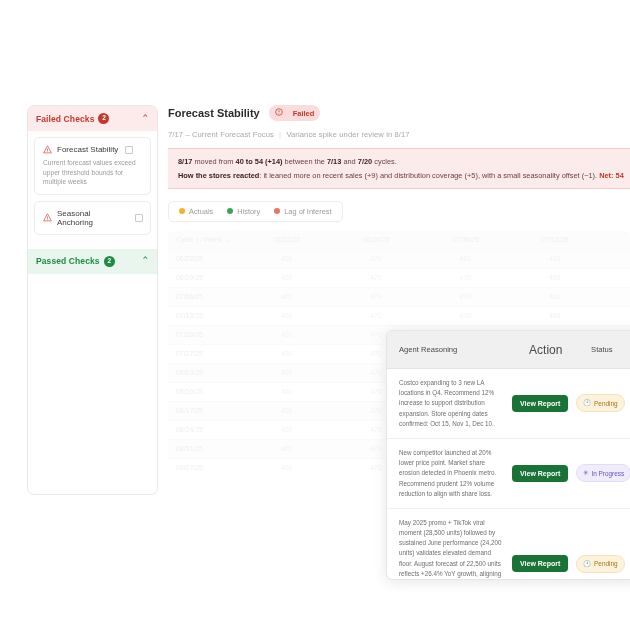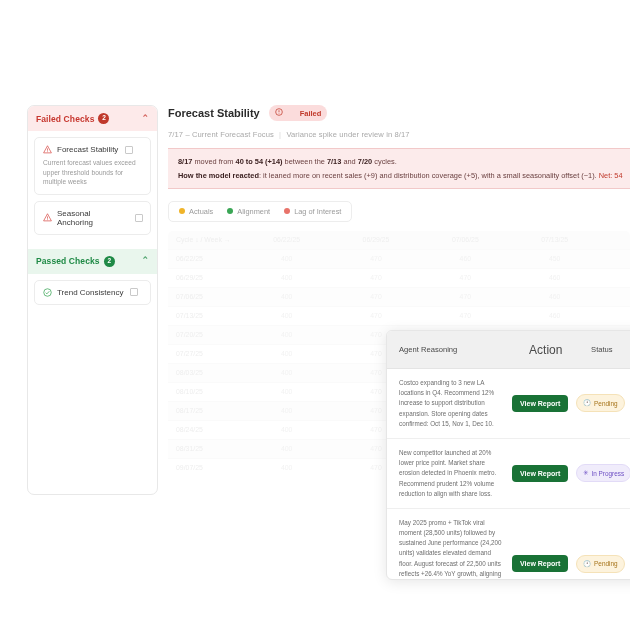--- a/index.html
+++ b/index.html
@@ -57,21 +57,21 @@
     border-radius: 1px; display: inline-block; margin-left: 2px;
   }
   .warn-ico { width: 9px; height: 9px; display:block; }
   .ok-ico { width: 9px; height: 9px; display:block; }
 
   
   .main { position: absolute; left: 168px; top: 105px; right: 0; }
   .title-row { display: flex; align-items: center; gap: 9px; }
   .page-title { font-size: 11px; font-weight: bold; color: #2b2b2b; }
   .status-pill {
-    display: inline-flex; align-items: center; gap: 17px;
+    display: inline-flex; align-items: center; gap: 10px;
     background: #fbdcdc; color: #c0392b;
     font-size: 7.5px; font-weight: bold;
     padding: 3px 6px; border-radius: 9px;
   }
   .breadcrumb {
     margin-top: 9px; font-size: 7.6px; color: #a9a9a9; letter-spacing: .1px;
   }
   .bc-sep { color: #d8d8d8; margin: 0 3px; }
 
   
@@ -85,21 +85,21 @@
     box-sizing: border-box;
     overflow: hidden;
   }
   .alert p {
     margin: 0 0 2.5px 0;
     font-size: 7.4px; color: #6b4141; line-height: 1.5;
     white-space: nowrap;
   }
   .alert p:last-child { margin-bottom: 0; }
   .alert b { color: #3d2222; }
-  .net-red { color: #c0392b; font-weight: normal; }
+  .net-red { color: #c0392b; font-weight: bold; }
 
   
   .legend {
     margin-top: 12px; display: inline-flex; align-items: center;
     gap: 14px; border: 1px solid #ededed; border-radius: 5px;
     padding: 5px 10px; background:#fff;
   }
   .legend-item { display: inline-flex; align-items: center; gap: 4px; }
   .legend-dot { width: 6px; height: 6px; border-radius: 50%; display:inline-block; }
   .legend-label { font-size: 7.4px; color: #9b9b9b; }
@@ -216,32 +216,20 @@
       </div>
     </div>
 
     <div class="group-head passed">
       <span class="group-title">Passed Checks</span>
       <span class="count-badge green">2</span>
       <span class="chev">⌃</span>
     </div>
     <div class="group-body">
 
-      <div class="check-card">
-        <div class="check-row">
-          <span>
-            <svg class="ok-ico" viewBox="0 0 12 12">
-                <circle cx="6" cy="6" r="5" fill="none" stroke="#3aa655" stroke-width="1"></circle>
-                <path d="M3.6 6.2 L5.2 7.8 L8.4 4.3" fill="none" stroke="#3aa655" stroke-width="1"></path>
-              </svg>
-          </span>
-          <span class="check-name">Trend Consistency</span>
-          <span class="sq-icon"></span>
-        </div>
-      </div>
 
     </div>
   </div>
 
   <div class="main">
 
     <div class="title-row">
       <span class="page-title">Forecast Stability</span>
       <span class="status-pill">
         <span>
@@ -259,32 +247,32 @@
       <span>7/17 – Current Forecast Focus</span>
       <span class="bc-sep">|</span>
       <span>Variance spike under review in 8/17</span>
     </div>
 
     <div class="alert">
       <p>
         <b>8/17</b><span> moved from </span><b>40 to 54 (+14)</b><span> between the </span><b>7/13</b><span> and </span><b>7/20</b><span> cycles.</span>
       </p>
       <p>
-        <b>How the model reacted</b><span>: it leaned more on recent sales (+9) and distribution coverage (+5), with a small seasonality offset (−1). </span><span class="net-red">Net: 54</span>
+        <b>How the stores reacted</b><span>: it leaned more on recent sales (+9) and distribution coverage (+5), with a small seasonality offset (−1). </span><span class="net-red">Net: 54</span>
       </p>
     </div>
 
     <div class="legend">
       <span class="legend-item">
         <span class="legend-dot" style="background:#f0b429"></span>
         <span class="legend-label">Actuals</span>
       </span>
       <span class="legend-item">
         <span class="legend-dot" style="background:#3aa655"></span>
-        <span class="legend-label">Alignment</span>
+        <span class="legend-label">History</span>
       </span>
       <span class="legend-item">
         <span class="legend-dot" style="background:#e8736a"></span>
         <span class="legend-label">Lag of Interest</span>
       </span>
     </div>
 
     <div class="table-wrap">
       <table class="ghost">
         <thead>

